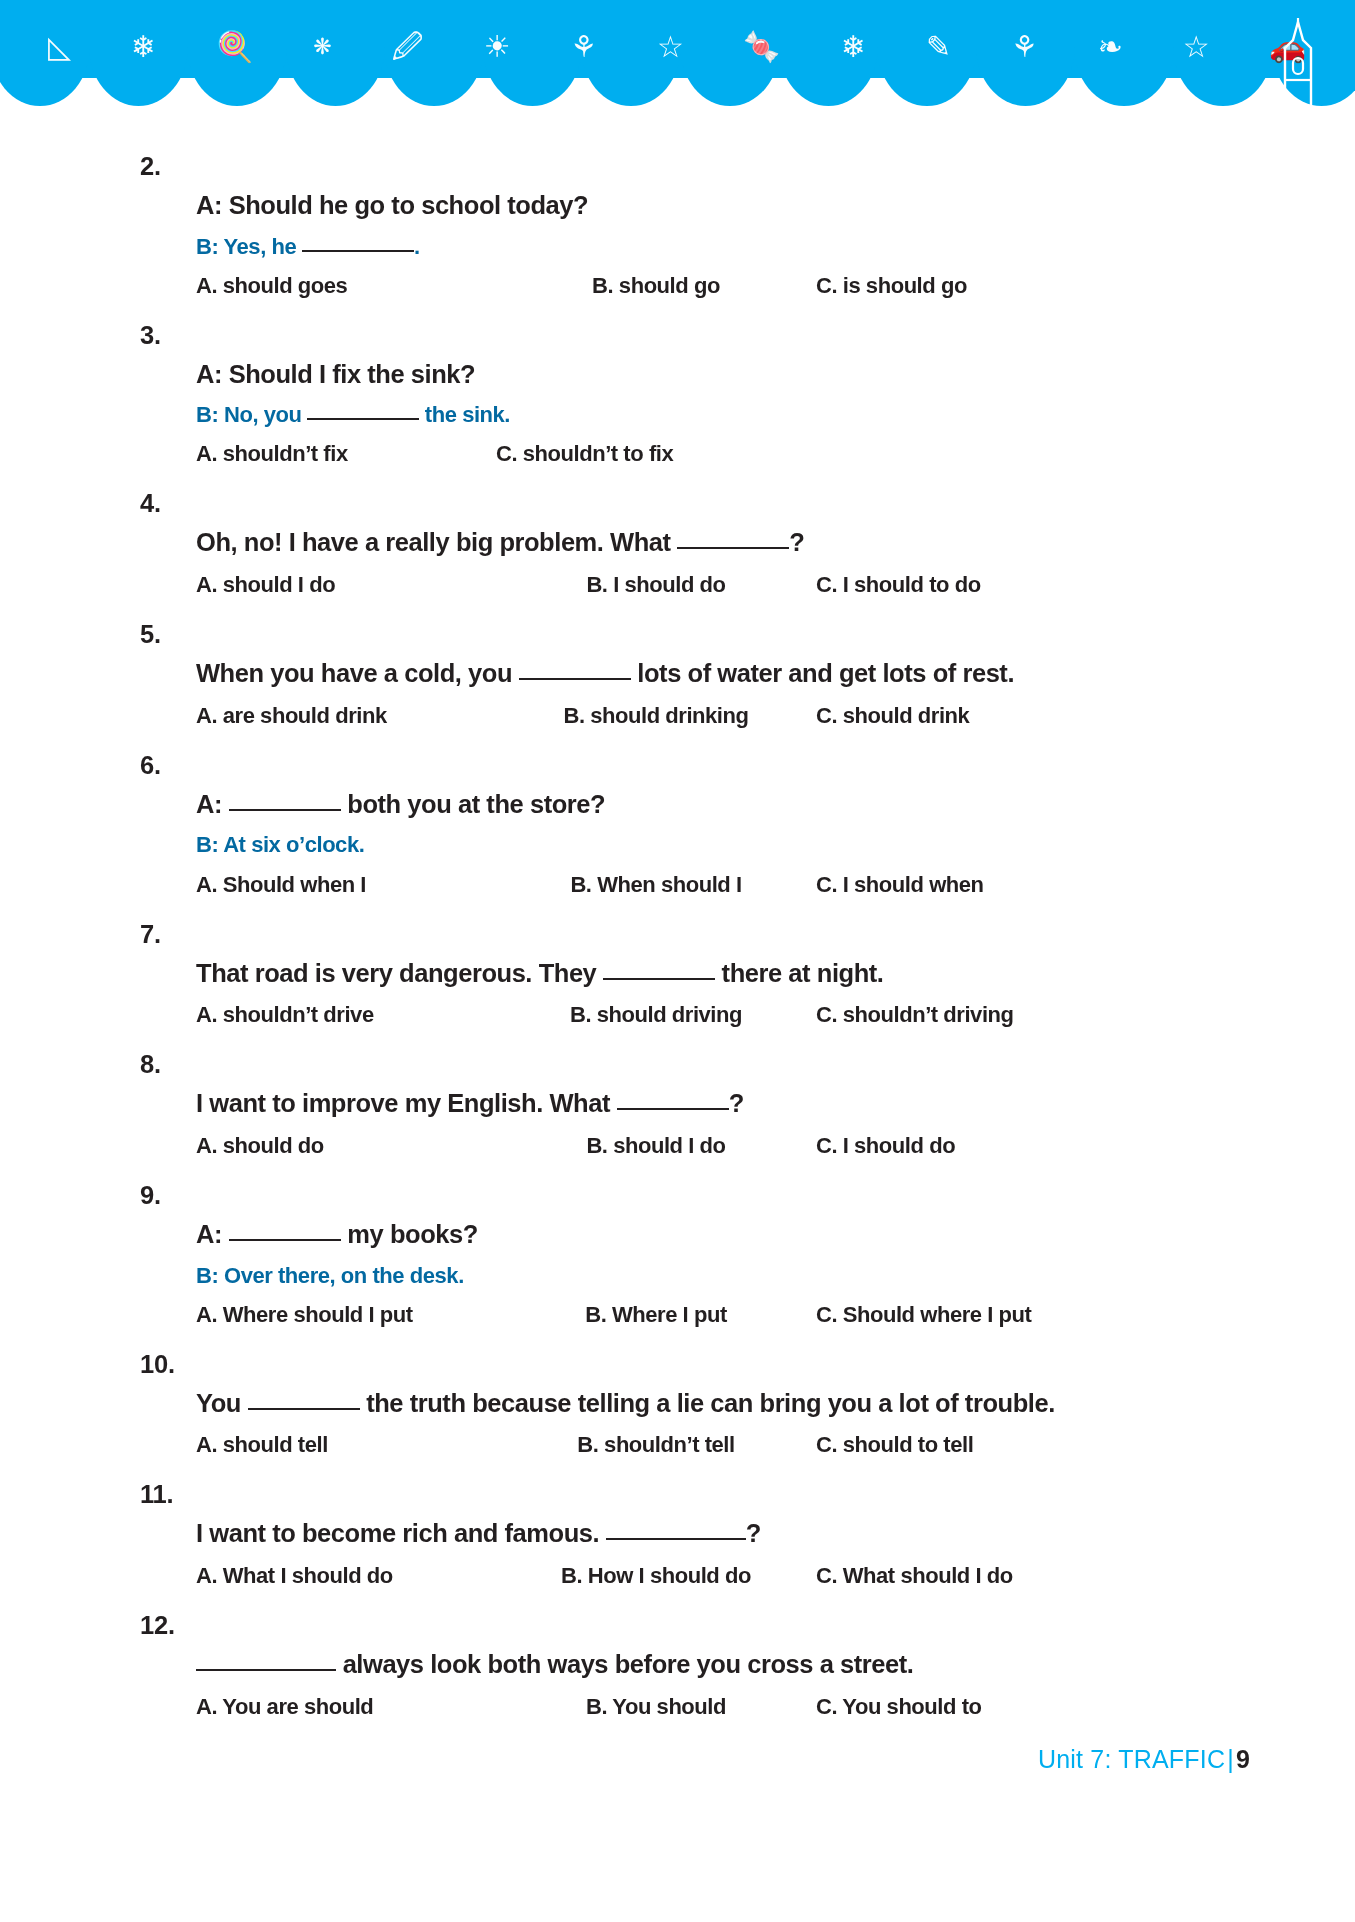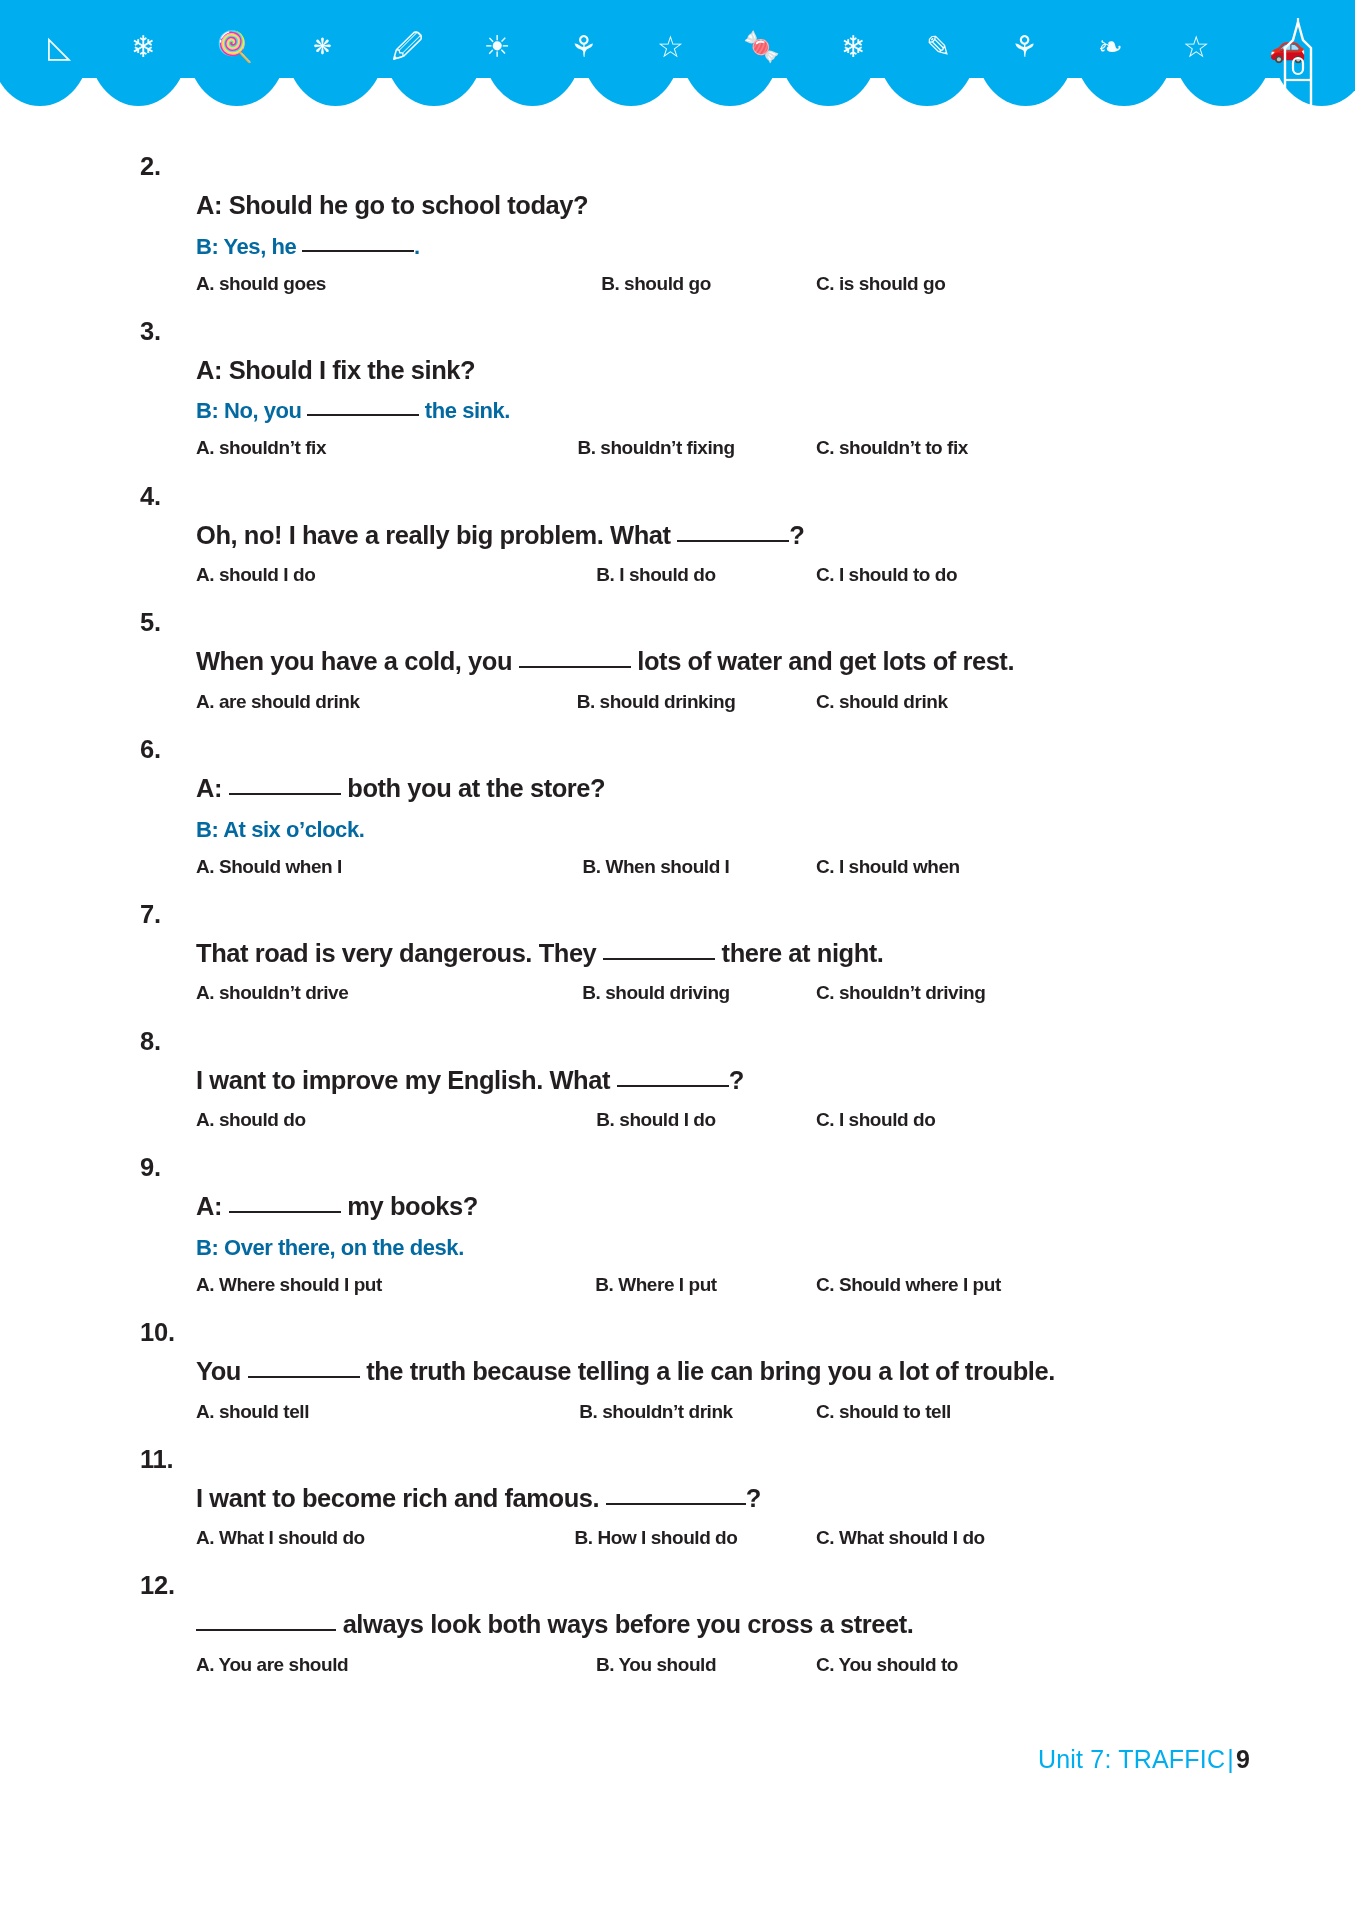--- a/index.html
+++ b/index.html
@@ -120,21 +120,21 @@
     font-weight: 700;
     letter-spacing: -0.45px;
     line-height: 1.32;
     color: #0369a1;
     margin-top: 9px;
   }
   .choices {
     margin-left: 56px;
     margin-top: 10px;
     display: flex;
-    font-size: 19px;
+    font-size: 22px;
     font-weight: 700;
     letter-spacing: -0.45px;
     line-height: 1.32;
     color: #231f20;
   }
   .choice-a { width: 300px; flex: 0 0 300px; }
   .choice-b { width: 320px; flex: 0 0 320px; text-align: center; }
   .choice-c { flex: 1 1 auto; }
 
   .blank {
@@ -239,21 +239,20 @@
   <div class="item">
     <div class="item-row">
       <div class="num">3.</div>
       <div class="stem">A: Should I fix the sink?</div>
     </div>
     <div class="sub-line">
       <span>B: No, you </span><span class="blank b-med"></span><span> the sink.</span>
     </div>
     <div class="choices">
       <div class="choice-a">A. shouldn’t fix</div>
-      <div class="choice-b">B. shouldn’t fixing</div>
       <div class="choice-c">C. shouldn’t to fix</div>
     </div>
   </div>
   <div class="gap"></div>
 
   <div class="item">
     <div class="item-row">
       <div class="num">4.</div>
       <div class="stem">
         <span>Oh, no! I have a really big problem. What </span><span class="blank b-med"></span><span>?</span>
@@ -346,21 +345,21 @@
 
   <div class="item">
     <div class="item-row">
       <div class="num wide">10.</div>
       <div class="stem">
         <span>You </span><span class="blank b-med"></span><span> the truth because telling a lie can bring you a lot of trouble.</span>
       </div>
     </div>
     <div class="choices">
       <div class="choice-a">A. should tell</div>
-      <div class="choice-b">B. shouldn’t drink</div>
+      <div class="choice-b">B. shouldn’t tell</div>
       <div class="choice-c">C. should to tell</div>
     </div>
   </div>
   <div class="gap"></div>
 
   <div class="item">
     <div class="item-row">
       <div class="num wide">11.</div>
       <div class="stem">
         <span>I want to become rich and famous. </span><span class="blank b-long"></span><span>?</span>

